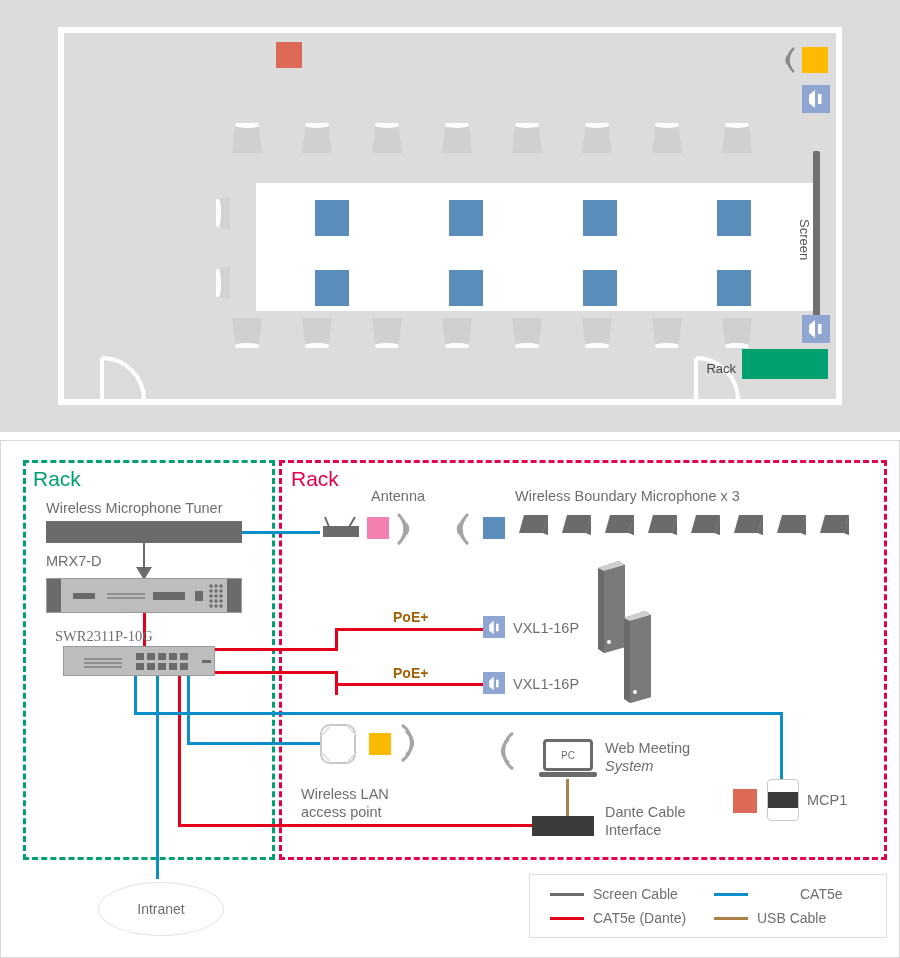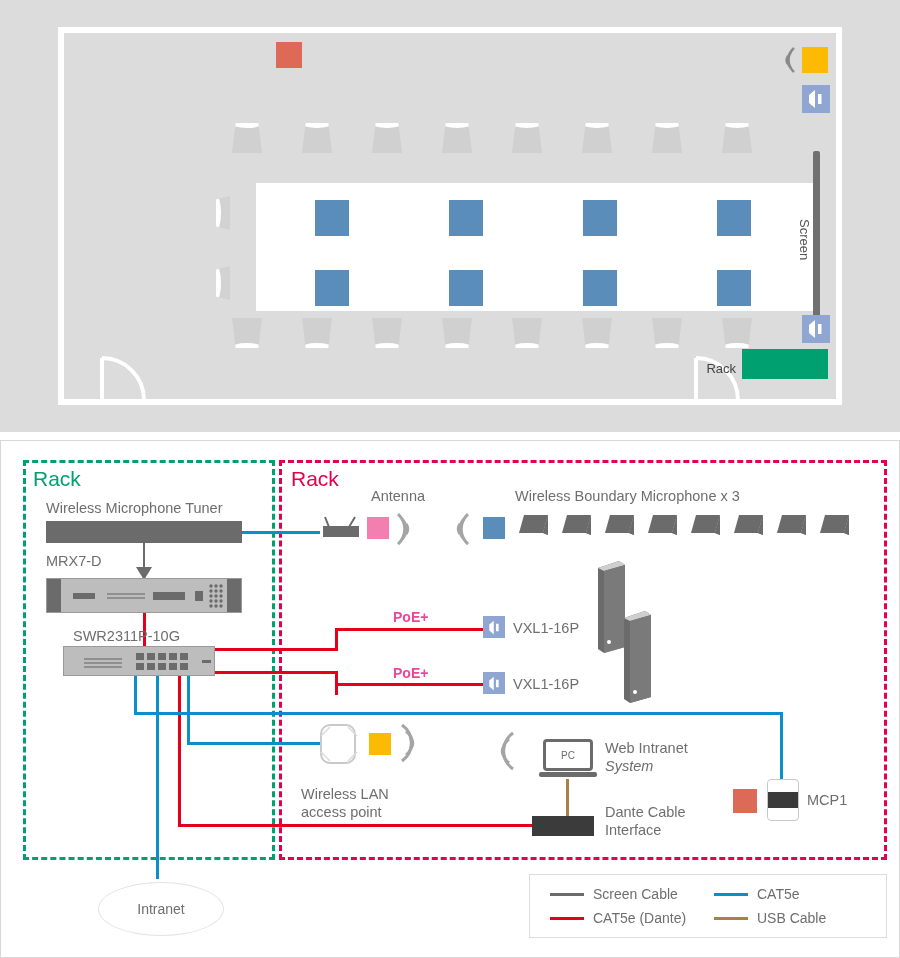--- a/index.html
+++ b/index.html
@@ -39,21 +39,21 @@
   .wavev{position:absolute;}
 
   
   .diagram{position:absolute;left:0;top:440px;width:900px;height:518px;background:#ffffff;
            border:1px solid #d8d8d8;box-sizing:border-box;}
   .zone{position:absolute;box-sizing:border-box;}
   .zone-rack{left:22px;top:19px;width:252px;height:400px;border:3px dashed #00a070;}
   .zone-room{left:278px;top:19px;width:608px;height:400px;border:3px dashed #e4004b;}
   .zone-title{position:absolute;font-size:21px;font-weight:400;}
   .lbl{position:absolute;font-size:14.5px;color:#6e6e6e;white-space:nowrap;line-height:1.25;}
-  .poe{position:absolute;font-size:14px;font-weight:bold;color:#ec4899;}
+  .poe{position:absolute;font-size:14px;font-weight:bold;color:#a16207;}
 
   .tuner{position:absolute;background:#6b6b6b;}
   .mrx-body{position:absolute;background:#bdbdbd;border:1px solid #9a9a9a;box-sizing:border-box;}
   .sw-body{position:absolute;background:#bdbdbd;border:1px solid #9a9a9a;box-sizing:border-box;}
 
   .wire{position:absolute;}
   .w-blue{background:#0b8ec9;}
   .w-red{background:#e4001a;}
   .w-gray{background:#6b6b6b;}
   .w-usb{background:#a98148;}
@@ -267,21 +267,21 @@
             <circle cx="14" cy="18" r="1.7"></circle>
           <circle cx="4" cy="23" r="1.7"></circle>
             <circle cx="9" cy="23" r="1.7"></circle>
             <circle cx="14" cy="23" r="1.7"></circle>
         </g>
       </svg>
     </div>
 
     <div class="wire w-red" style="left:142px;top:172px;width:2.5px;height:55px;"></div>
 
-    <div class="lbl" style="left:72px;top:186px;">SWR2311P-10G</div>
+    <div class="lbl" style="left:54px;top:186px;font-family:Liberation Serif, serif;">SWR2311P-10G</div>
     <div class="sw-body" style="left:62px;top:205px;width:152px;height:30px;">
       <div style="position:absolute;left:20px;top:11px;width:38px;height:1.5px;background:#8f8f8f;"></div>
       <div style="position:absolute;left:20px;top:15px;width:38px;height:1.5px;background:#8f8f8f;"></div>
       <div style="position:absolute;left:20px;top:19px;width:38px;height:1.5px;background:#8f8f8f;"></div>
       <svg style="position:absolute;left:72px;top:6px;" width="62" height="19" viewBox="0 0 62 19">
         <g fill="#6b6b6b">
           <rect x="0" y="0" width="8" height="7"></rect>
             <rect x="11" y="0" width="8" height="7"></rect>
           <rect x="22" y="0" width="8" height="7"></rect>
             <rect x="33" y="0" width="8" height="7"></rect>
@@ -366,21 +366,21 @@
     </svg>
 
     <div style="position:absolute;left:538px;top:298px;width:58px;height:42px;">
       <div style="position:absolute;left:4px;top:0;width:50px;height:32px;border:3px solid #6b6b6b;
                   border-radius:4px;box-sizing:border-box;background:#fff;
                   display:flex;align-items:center;justify-content:center;">
         <span style="font-size:10px;color:#6b6b6b;">PC</span>
       </div>
       <div style="position:absolute;left:0;top:33px;width:58px;height:5px;background:#6b6b6b;border-radius:2px;"></div>
     </div>
-    <div class="lbl" style="left:604px;top:298px;">Web Intranet</div>
+    <div class="lbl" style="left:604px;top:298px;">Web Meeting</div>
     <div class="lbl" style="left:604px;top:316px;font-style:italic;">System</div>
 
     <div class="wire w-usb" style="left:565px;top:338px;width:2.5px;height:38px;"></div>
 
     <div style="position:absolute;left:531px;top:375px;width:62px;height:20px;background:#3b3b3b;"></div>
     <div class="lbl" style="left:604px;top:362px;">Dante Cable</div>
     <div class="lbl" style="left:604px;top:380px;">Interface</div>
 
     <div class="salmon-mark" style="left:732px;top:348px;width:24px;height:24px;position:absolute;"></div>
     <div style="position:absolute;left:766px;top:338px;width:32px;height:42px;background:#ffffff;
@@ -392,21 +392,21 @@
 
   <div class="intranet">
     <span>Intranet</span>
   </div>
 
   <div class="legend">
     <div class="legend-row" style="left:20px;top:11px;">
       <span class="legend-line" style="background:#6b6b6b;"></span>
       <span>Screen Cable</span>
     </div>
-    <div class="legend-row" style="left:184px;top:11px;">
+    <div class="legend-row" style="left:184px;top:11px;gap:43px;">
       <span class="legend-line" style="background:#0b8ec9;"></span>
       <span>CAT5e</span>
     </div>
     <div class="legend-row" style="left:20px;top:35px;">
       <span class="legend-line" style="background:#e4001a;"></span>
       <span>CAT5e (Dante)</span>
     </div>
     <div class="legend-row" style="left:184px;top:35px;">
       <span class="legend-line" style="background:#a98148;"></span>
       <span>USB Cable</span>

